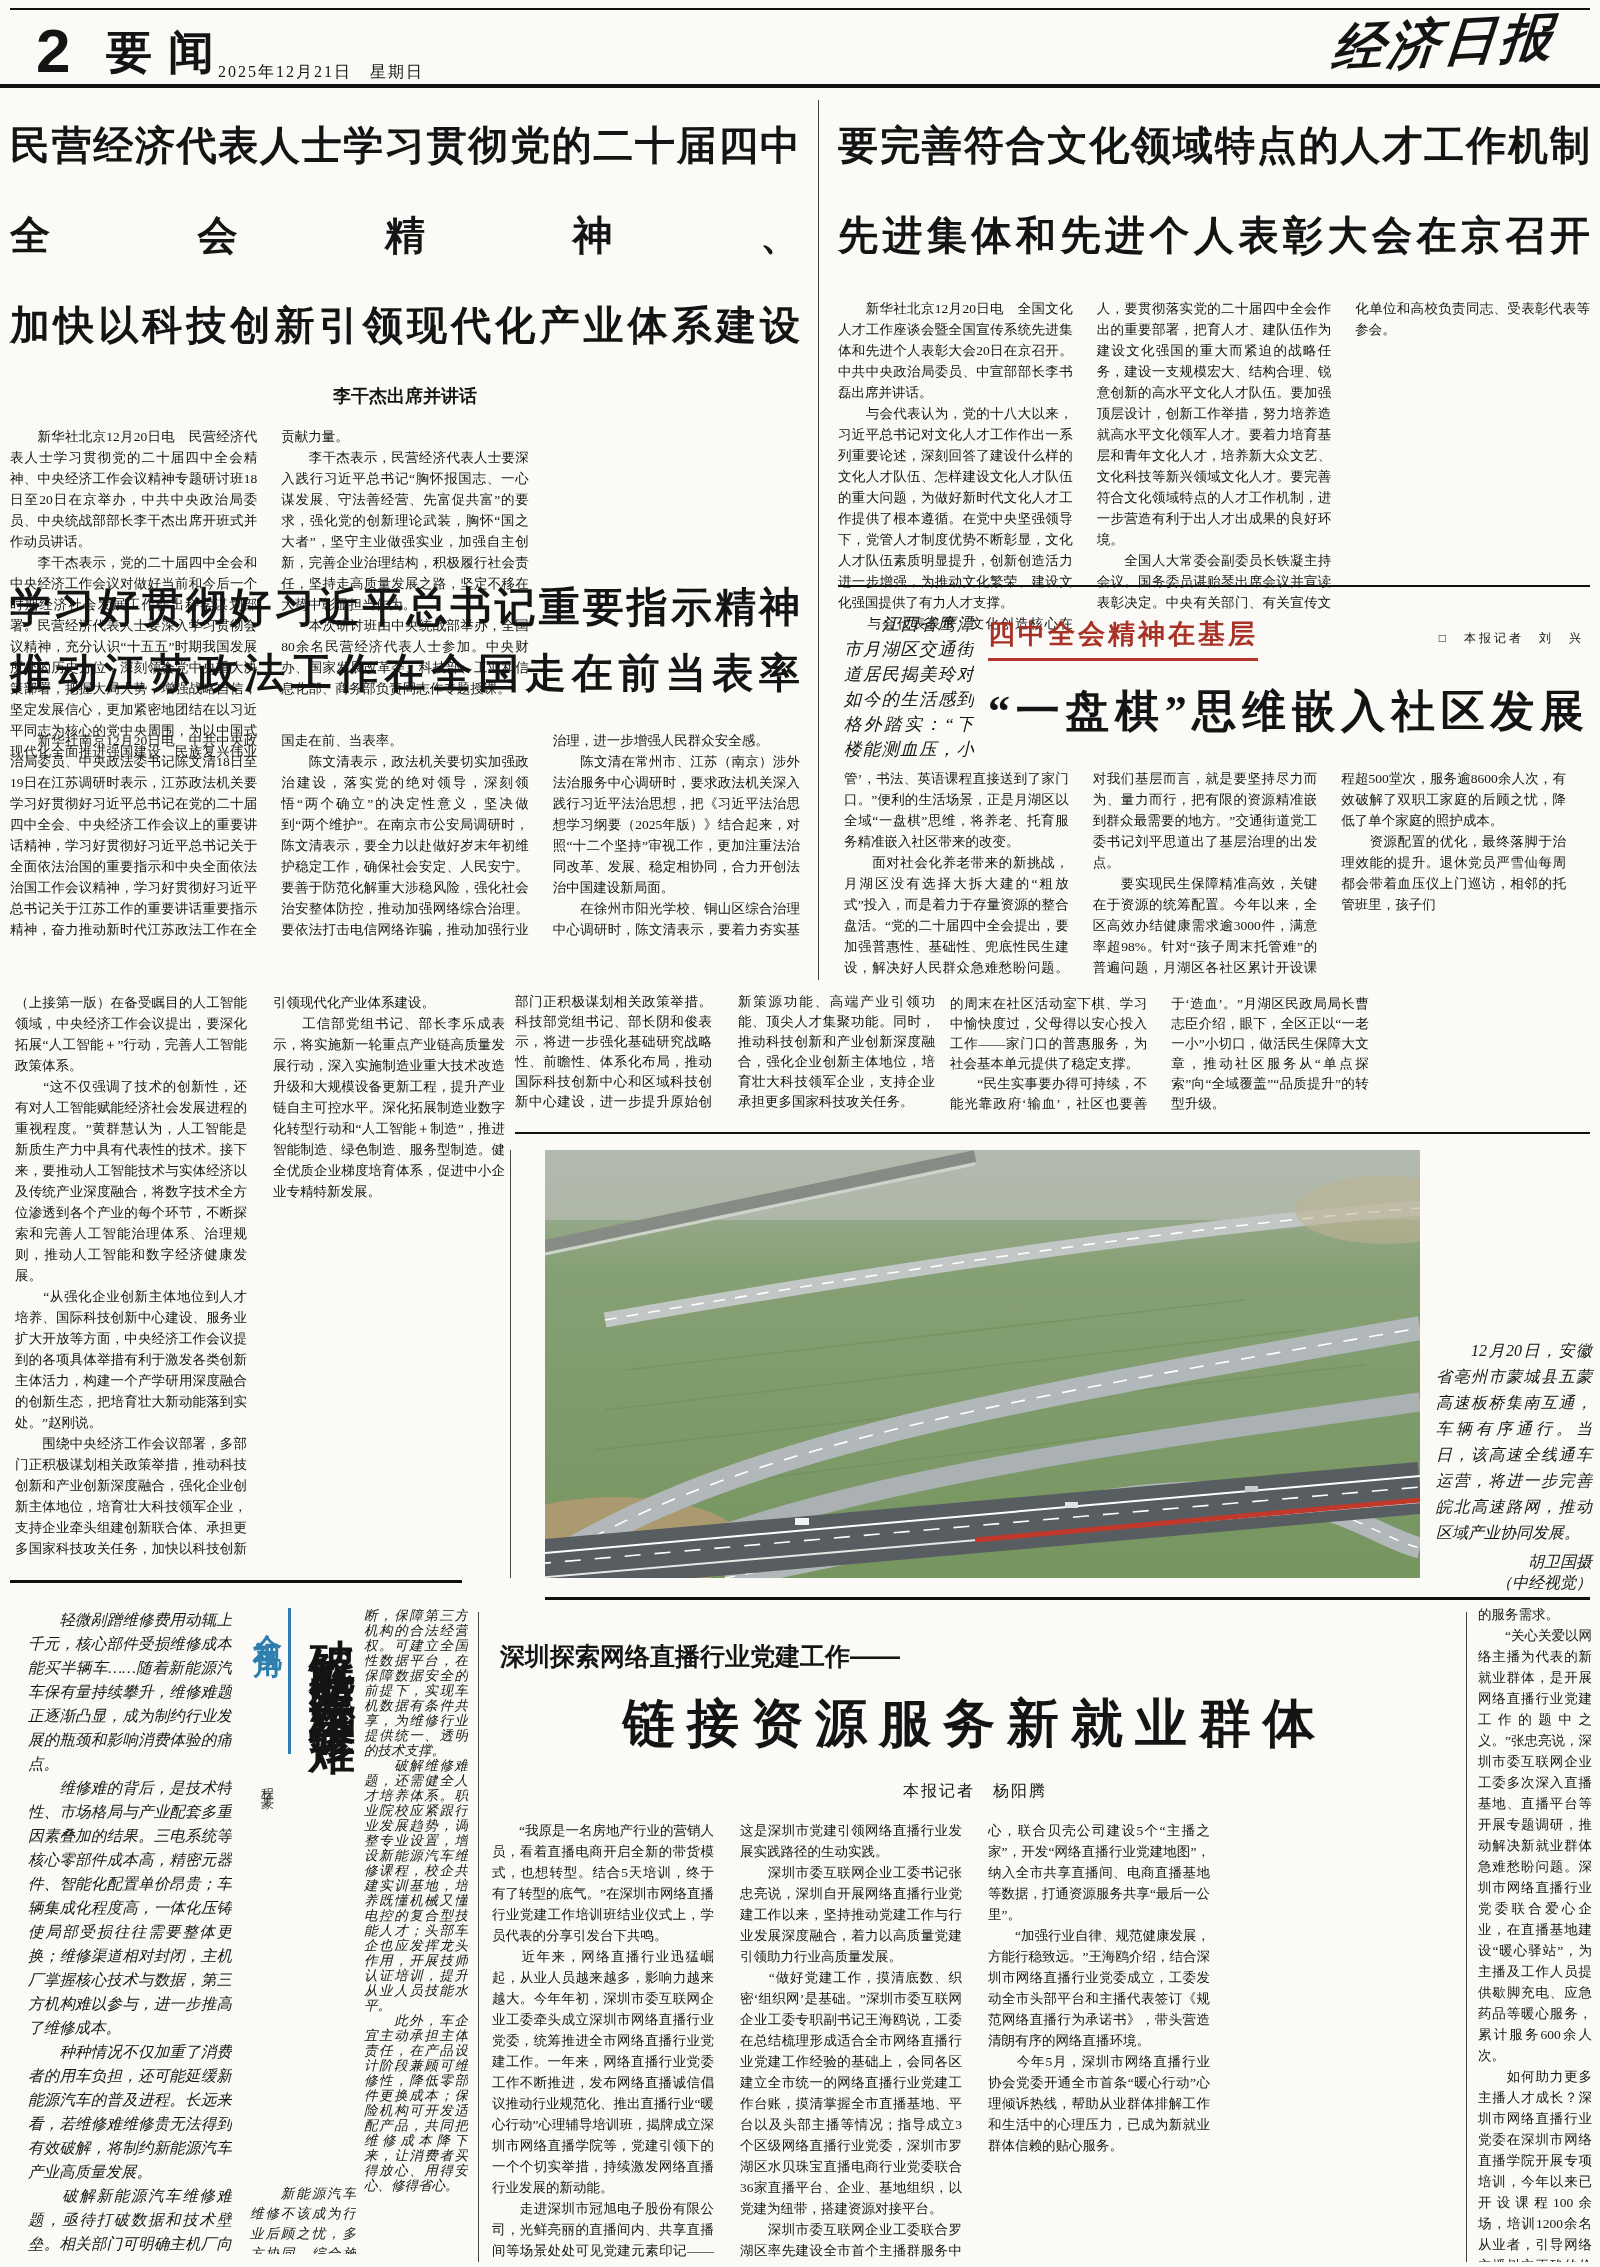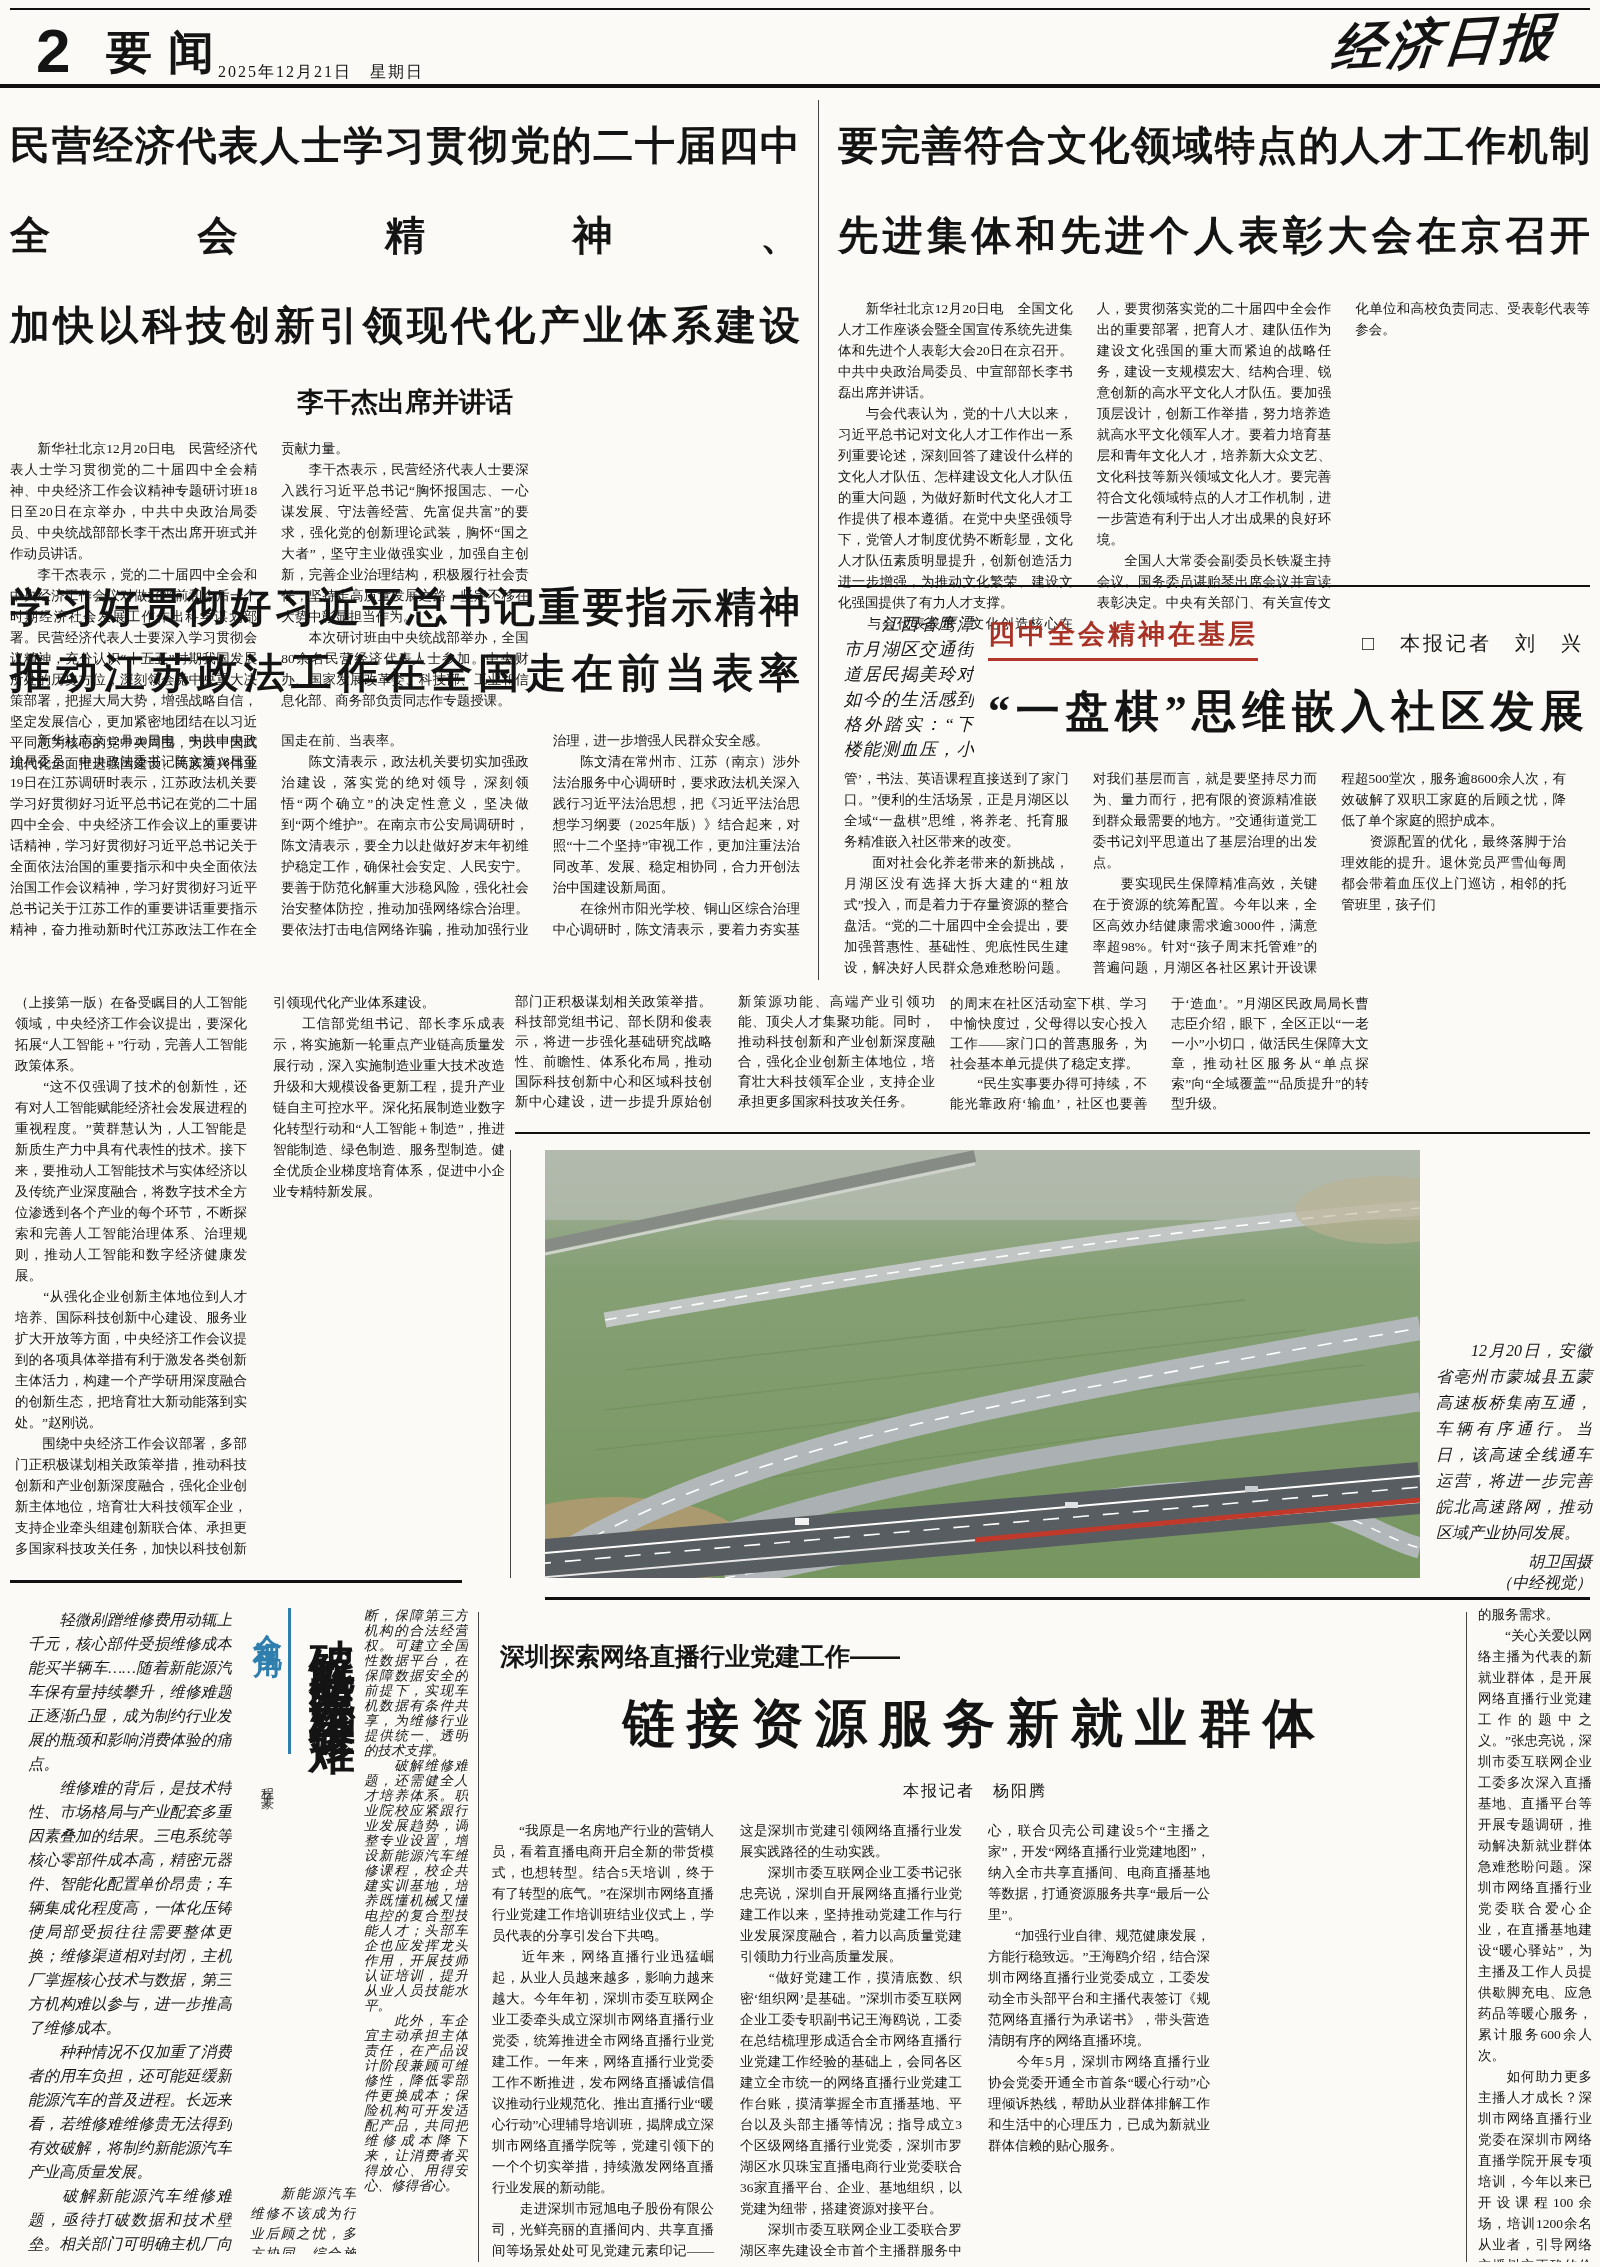--- a/index.html
+++ b/index.html
@@ -22,21 +22,21 @@
   .kicker{font-weight:900;text-align:center;}
   
   .bodytext{font-size:13.5px;line-height:21px;text-align:justify;white-space:pre-wrap;overflow:hidden;}
   .cols3{column-count:3;column-gap:24px;column-fill:auto;}
   .cols2{column-count:2;column-gap:26px;column-fill:auto;}
   .cols4{column-count:4;column-gap:26px;column-fill:auto;}
   .kai{font-style:italic;}
   
   .red-label{color:#a93226;font-family:"Liberation Sans",sans-serif;font-weight:900;font-size:27px;
              border-bottom:3px solid #b5342a;padding-bottom:6px;letter-spacing:3px;display:inline-block;}
-  .byline-sm{font-size:20px;letter-spacing:3px;}
+  .byline-sm{font-size:12px;letter-spacing:3px;}
   
   .vertical{writing-mode:vertical-rl;}
   .blue{color:#2f7fae;}
   .vhl{font-family:"Liberation Sans",sans-serif;font-weight:900;font-size:46px;letter-spacing:10px;}
   
   .sz-kicker{font-family:"Liberation Sans",sans-serif;font-weight:700;font-size:25px;}
   .sz-hl{font-weight:900;font-size:52px;letter-spacing:12px;text-align:center;}
   .caption{font-size:16px;line-height:26px;font-style:italic;text-align:justify;white-space:pre-wrap;}
   .credit{font-size:16px;font-style:italic;text-align:right;}
 </style>
@@ -48,21 +48,21 @@
   <div class="abs rule" style="left:10px;top:8px;width:1580px;height:2px;"></div>
   <div class="abs pagenum" style="left:36px;top:20px;">2</div>
   <div class="abs section-title" style="left:106px;top:28px;">要闻</div>
   <div class="abs dateline" style="left:218px;top:62px;">2025年12月21日　星期日</div>
   <div class="abs masthead" style="right:44px;top:16px;">经济日报</div>
   <div class="abs rule" style="left:0;top:84px;width:1600px;height:4px;"></div>
 
   <div class="abs" style="left:10px;top:100px;width:790px;">
     <div class="hl-big" style="font-size:40px;line-height:90px;">民营经济代表人士学习贯彻党的二十届四中全会精神、
 加快以科技创新引领现代化产业体系建设</div>
-    <div class="subhead" style="font-size:27px;margin-top:14px;">李干杰出席并讲话</div>
+    <div class="subhead" style="font-size:18px;margin-top:14px;">李干杰出席并讲话</div>
     <div class="bodytext cols3" style="margin-top:18px;height:342px;">　　新华社北京12月20日电　民营经济代表人士学习贯彻党的二十届四中全会精神、中央经济工作会议精神专题研讨班18日至20日在京举办，中共中央政治局委员、中央统战部部长李干杰出席开班式并作动员讲话。
 　　李干杰表示，党的二十届四中全会和中央经济工作会议对做好当前和今后一个时期经济社会发展工作作出科学谋划部署。民营经济代表人士要深入学习贯彻会议精神，充分认识“十五五”时期我国发展所处的历史方位，深刻领会党中央重大决策部署，把握大局大势，增强战略自信，坚定发展信心，更加紧密地团结在以习近平同志为核心的党中央周围，为以中国式现代化全面推进强国建设、民族复兴伟业贡献力量。
 　　李干杰表示，民营经济代表人士要深入践行习近平总书记“胸怀报国志、一心谋发展、守法善经营、先富促共富”的要求，强化党的创新理论武装，胸怀“国之大者”，坚守主业做强实业，加强自主创新，完善企业治理结构，积极履行社会责任，坚持走高质量发展之路，坚定不移在大势中彰显担当作为。
 　　本次研讨班由中央统战部举办，全国80余名民营经济代表人士参加。中央财办、国家发展改革委、科技部、工业和信息化部、商务部负责同志作专题授课。</div>
   </div>
 
   <div class="abs vrule" style="left:818px;top:100px;height:880px;"></div>
 
   <div class="abs" style="left:838px;top:100px;width:752px;">
     <div class="hl-big" style="font-size:40px;line-height:90px;">要完善符合文化领域特点的人才工作机制

